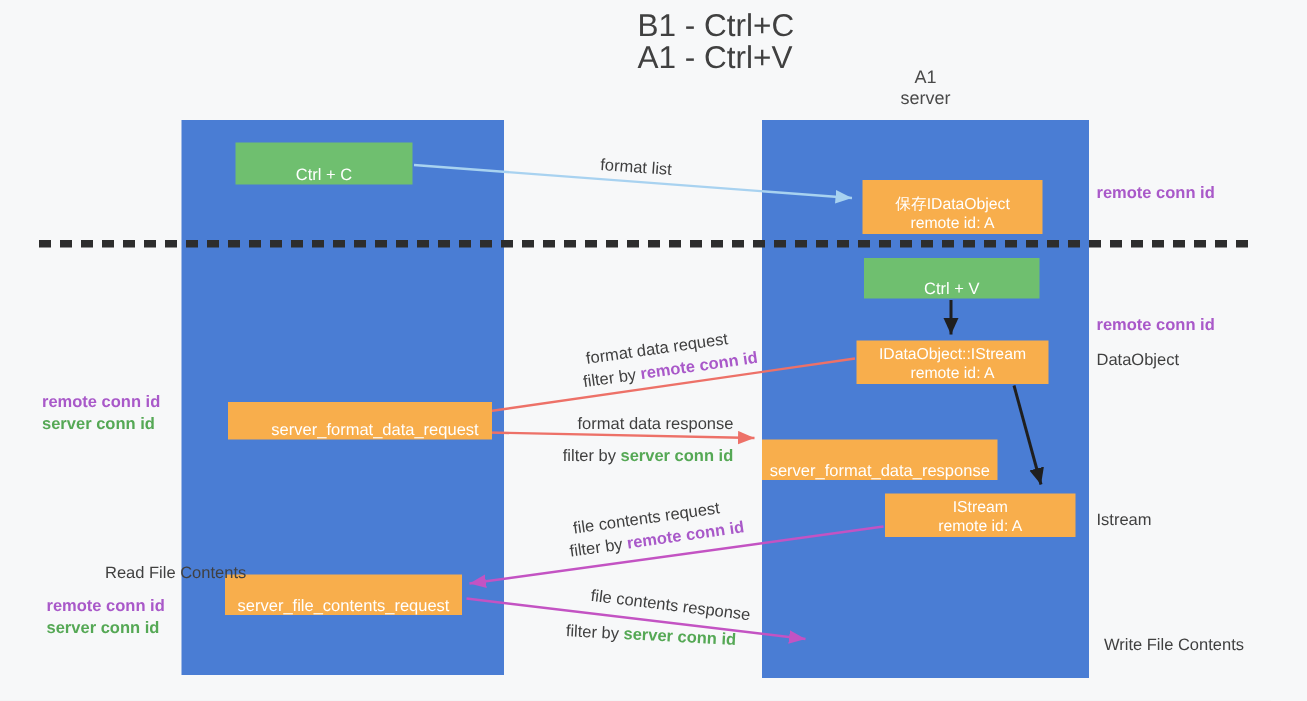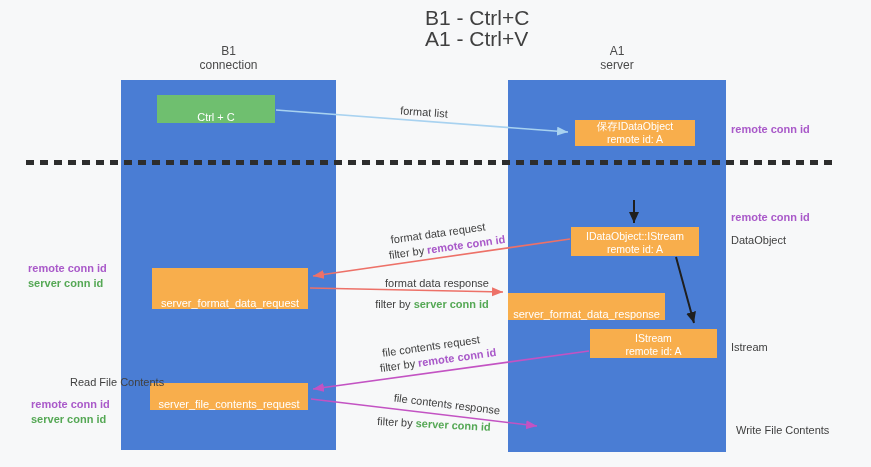--- a/index.html
+++ b/index.html
@@ -44,24 +44,20 @@
 </head>
 <body>
 
 <div class="canvas">
 
   <div class="title">
     <div>B1 - Ctrl+C</div>
     <div>A1 - Ctrl+V</div>
   </div>
 
-  <div class="col-header left">
-    <div>B1</div>
-    <div>connection</div>
-  </div>
   <div class="col-header right">
     <div>A1</div>
     <div>server</div>
   </div>
 
   <div class="lane left"></div>
   <div class="lane right"></div>
 
   <div class="divider"></div>
 
@@ -86,32 +82,35 @@
     <line x1="570" y1="239" x2="313" y2="276" stroke="#ed7168" stroke-width="1.6" marker-end="url(#ah-salmon)"></line>
     <line x1="310" y1="288" x2="503" y2="292" stroke="#ed7168" stroke-width="1.6" marker-end="url(#ah-salmon)"></line>
     <line x1="589" y1="351" x2="313" y2="389" stroke="#c353c3" stroke-width="1.6" marker-end="url(#ah-magenta)"></line>
     <line x1="311" y1="399" x2="537" y2="426" stroke="#c353c3" stroke-width="1.6" marker-end="url(#ah-magenta)"></line>
   </svg>
 
   <div class="box green" style="left:157px;top:95px;width:118px;height:28px;">
     <div>Ctrl + C</div>
   </div>
 
-  <div class="box orange two-line" style="left:575px;top:120px;width:120px;height:26px;">
+  <div class="box orange two-line" style="left:575px;top:120px;width:120px;height:36px;">
     <div>保存IDataObject</div>
     <div>remote id: A</div>
   </div>
 
+  <div class="box green" style="left:576px;top:172px;width:117px;height:27px;">
+    <div>Ctrl + V</div>
+  </div>
 
   <div class="box orange two-line" style="left:571px;top:227px;width:128px;height:29px;">
     <div>IDataObject::IStream</div>
     <div>remote id: A</div>
   </div>
 
-  <div class="box orange" style="left:152px;top:268px;width:156px;height:41px;">
+  <div class="box orange" style="left:152px;top:268px;width:156px;height:25px;padding-left:20px;">
     <div>server_format_data_request</div>
   </div>
 
   <div class="box orange" style="left:508px;top:281px;width:157px;height:27px;margin-top:12px;">
     <div>server_format_data_response</div>
   </div>
 
   <div class="box orange two-line" style="left:590px;top:329px;width:127px;height:29px;">
     <div>IStream</div>
     <div>remote id: A</div>

